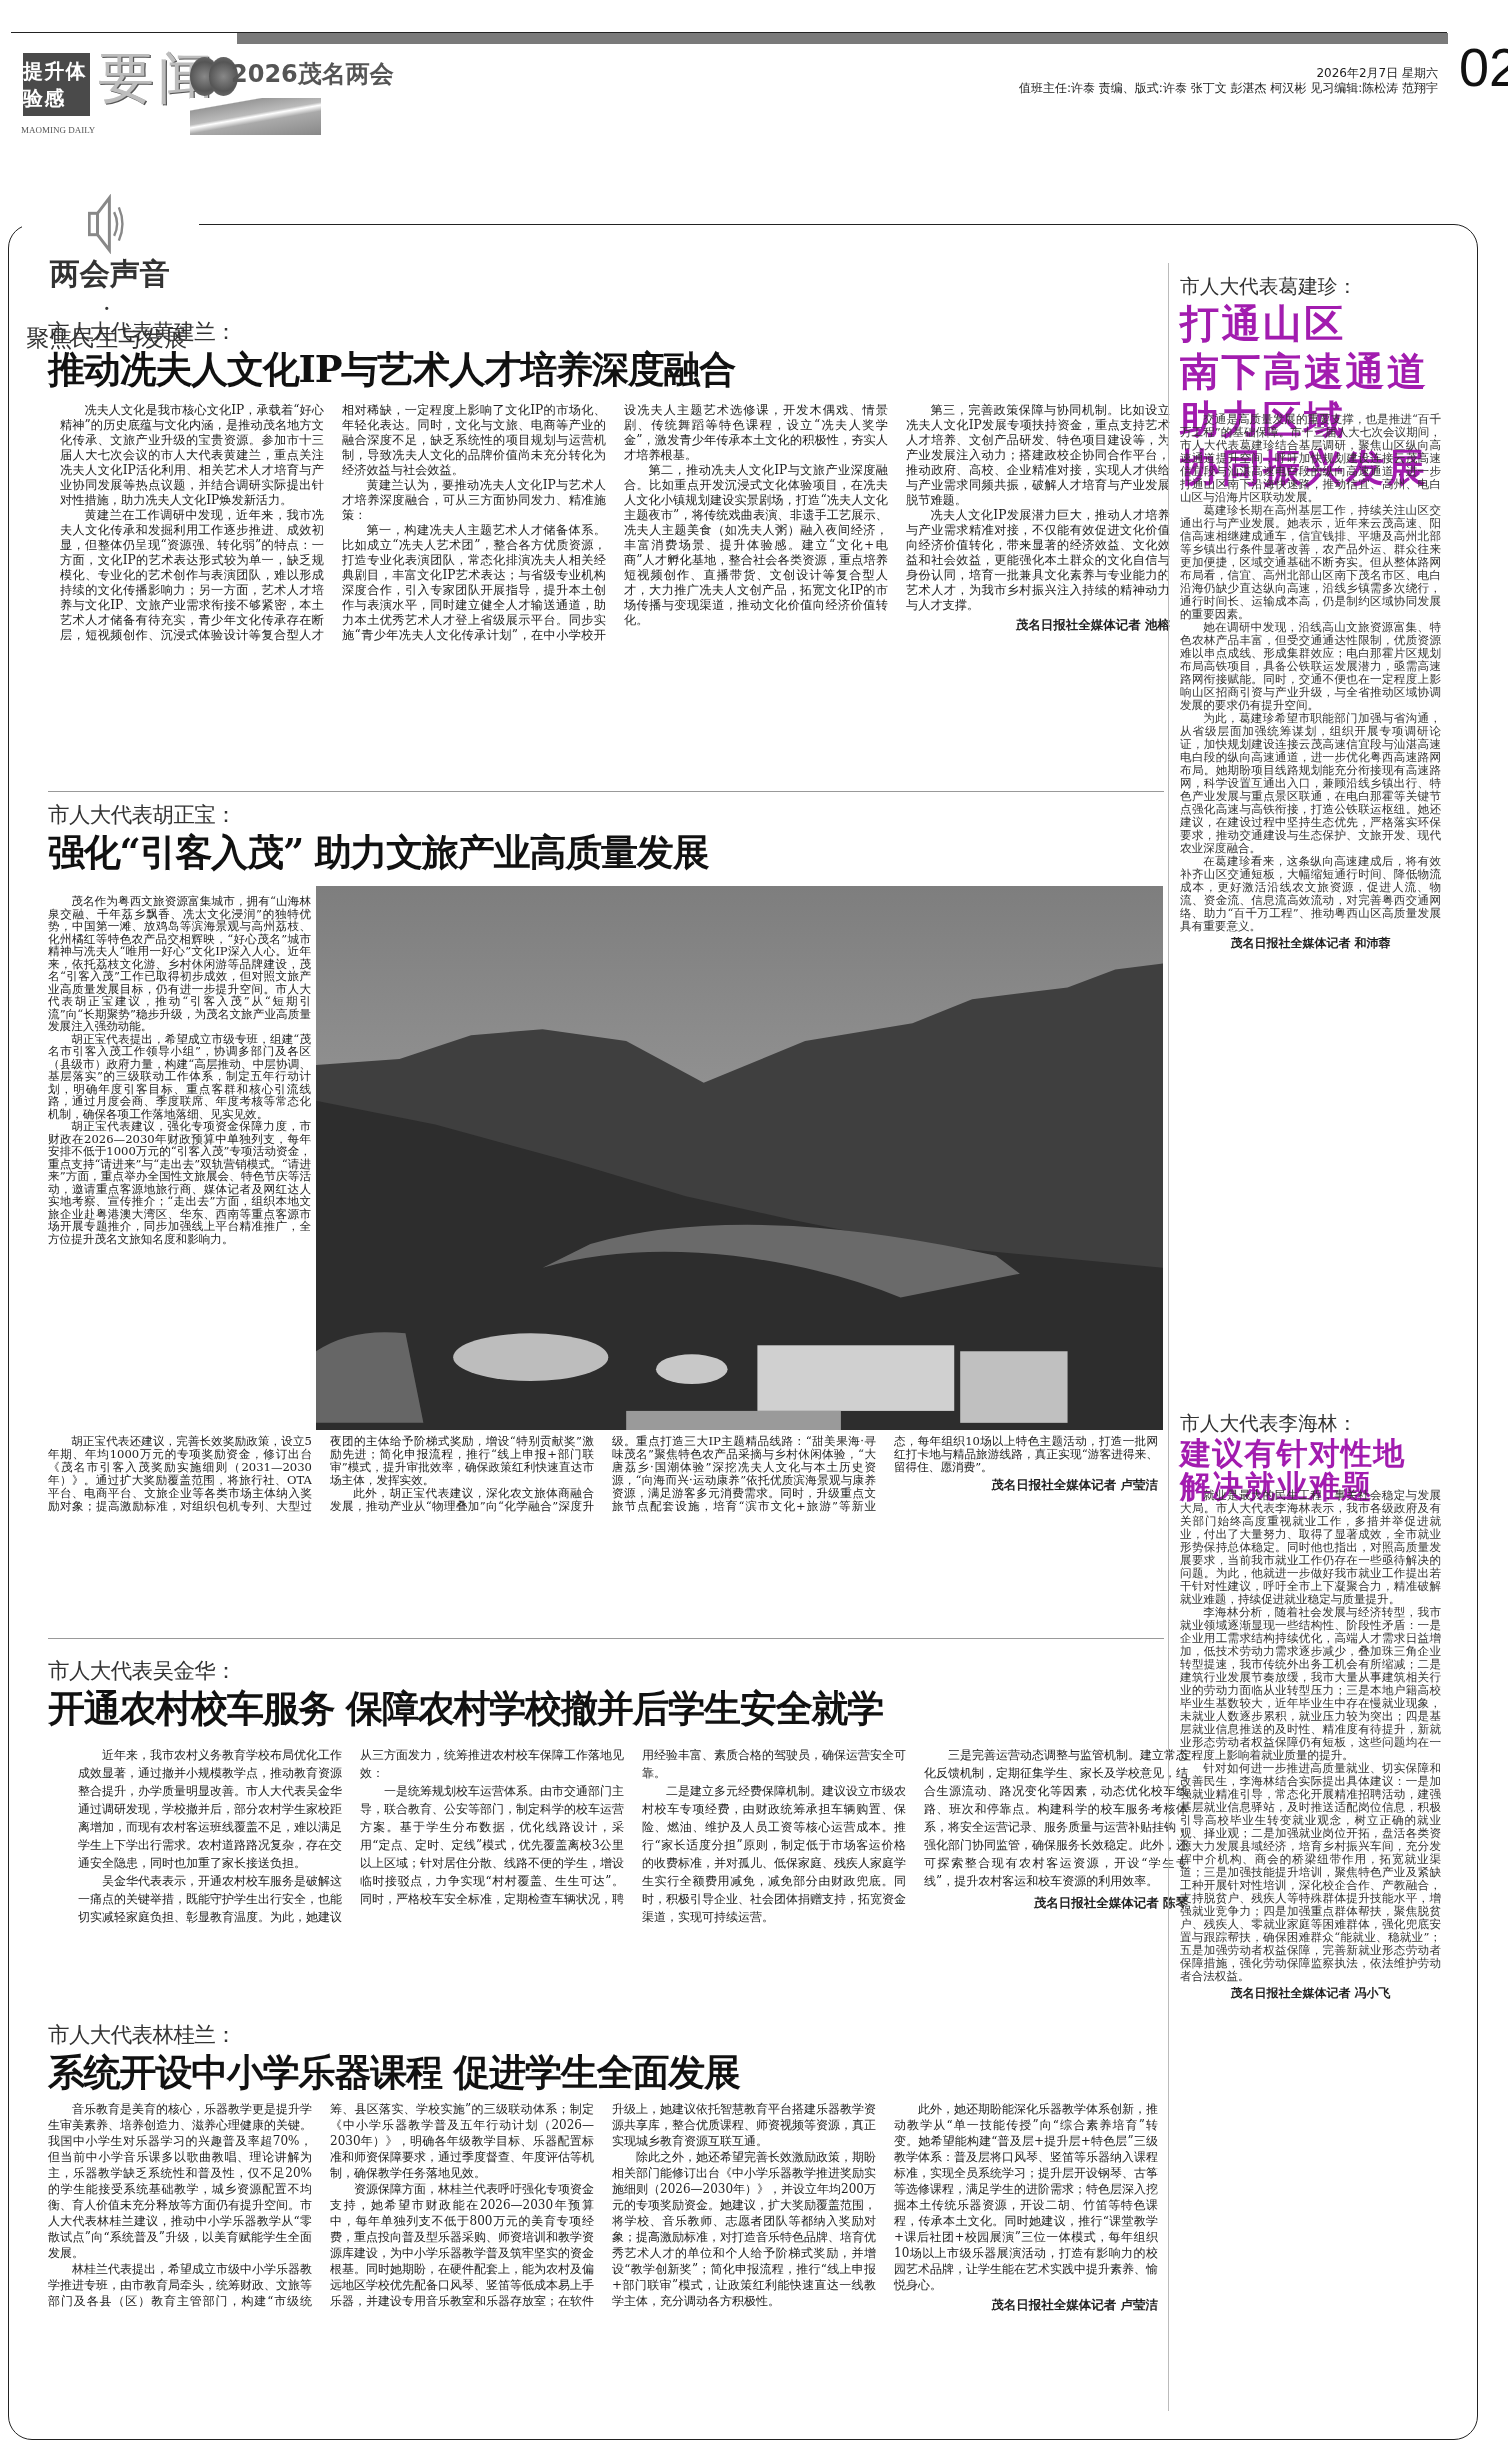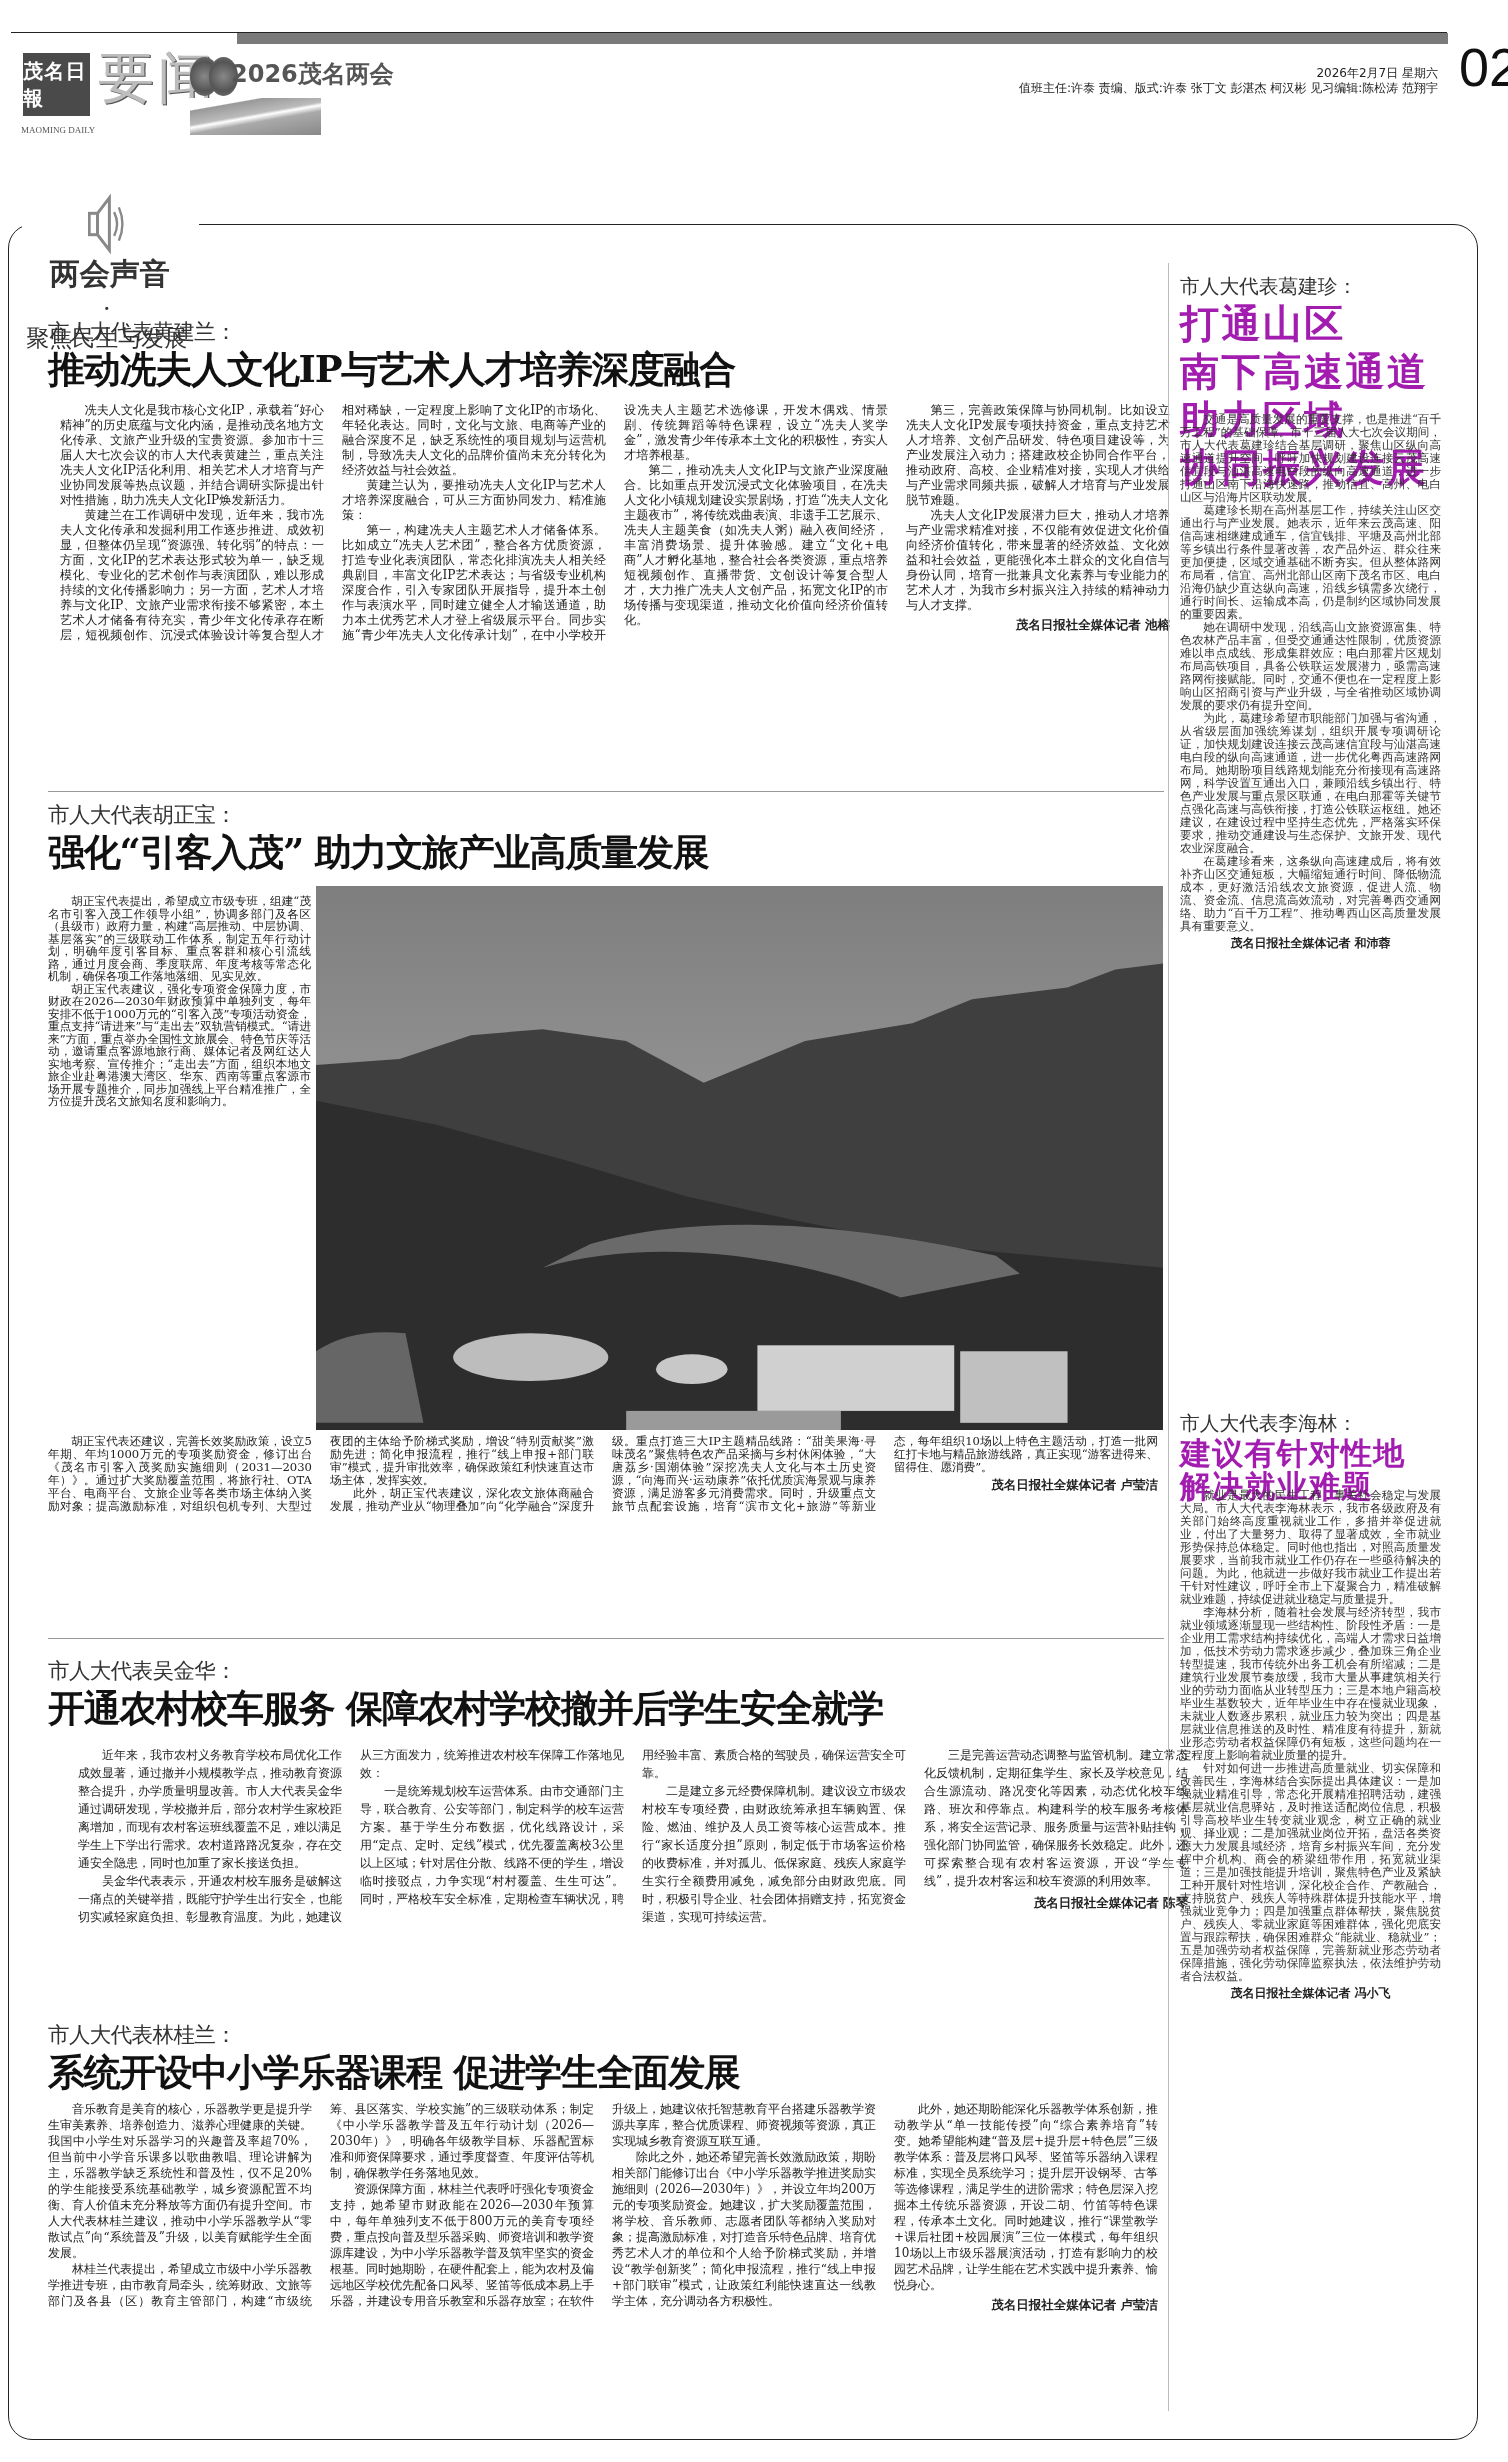--- a/index.html
+++ b/index.html
@@ -52,21 +52,21 @@
 
   .divider { height: 2.4px; background: #222; }
   .vline { width: 1.2px; background: #222; }
 </style>
 </head>
 <body>
 
 <div class="abs top-rule"></div>
 <div class="abs top-bar"></div>
 <div class="abs logo-box">
-    <span>茂名日報</span>
+    <span>提升体验感</span>
   </div>
 <div class="abs logo-en">MAOMING DAILY</div>
 <div class="abs section-title">要闻</div>
 <div class="abs banner">
   <div class="banner-bg">
     <div class="emblem" style="left:0;"></div>
     <div class="emblem" style="left:19px;"></div>
     <div class="banner-wave"></div>
   </div>
   <div class="banner-text">2026茂名两会</div>
@@ -123,20 +123,21 @@
     <path d="M380 640 Q520 600 700 620 Q860 640 980 690 L1180 650 L1140 620 Q960 580 800 570 Q600 560 460 600 Z" fill="#6a6a6a"></path>
     <path d="M0 780 Q60 740 150 750 L180 900 L0 900 Z" fill="#666"></path>
     <ellipse cx="360" cy="790" rx="130" ry="40" fill="#bdbdbd"></ellipse>
     <ellipse cx="630" cy="810" rx="60" ry="25" fill="#c8c8c8"></ellipse>
     <rect x="740" y="770" width="330" height="110" fill="#d0d0d0"></rect>
     <rect x="1080" y="780" width="180" height="120" fill="#c0c0c0"></rect>
     <rect x="520" y="880" width="360" height="32" fill="#9a9a9a"></rect>
   </svg>
 </div>
 <div class="abs col" style="left:48px;top:895px;width:263px;height:525px;font-size:11.6px;line-height:12.5px;">
+  <p>茂名作为粤西文旅资源富集城市，拥有“山海林泉交融、千年荔乡飘香、冼太文化浸润”的独特优势，中国第一滩、放鸡岛等滨海景观与高州荔枝、化州橘红等特色农产品交相辉映，“好心茂名”城市精神与冼夫人“唯用一好心”文化IP深入人心。近年来，依托荔枝文化游、乡村休闲游等品牌建设，茂名“引客入茂”工作已取得初步成效，但对照文旅产业高质量发展目标，仍有进一步提升空间。市人大代表胡正宝建议，推动“引客入茂”从“短期引流”向“长期聚势”稳步升级，为茂名文旅产业高质量发展注入强劲动能。</p>
   <p>胡正宝代表提出，希望成立市级专班，组建“茂名市引客入茂工作领导小组”，协调多部门及各区（县级市）政府力量，构建“高层推动、中层协调、基层落实”的三级联动工作体系，制定五年行动计划，明确年度引客目标、重点客群和核心引流线路，通过月度会商、季度联席、年度考核等常态化机制，确保各项工作落地落细、见实见效。</p>
   <p>胡正宝代表建议，强化专项资金保障力度，市财政在2026—2030年财政预算中单独列支，每年安排不低于1000万元的“引客入茂”专项活动资金，重点支持“请进来”与“走出去”双轨营销模式。“请进来”方面，重点举办全国性文旅展会、特色节庆等活动，邀请重点客源地旅行商、媒体记者及网红达人实地考察、宣传推介；“走出去”方面，组织本地文旅企业赴粤港澳大湾区、华东、西南等重点客源市场开展专题推介，同步加强线上平台精准推广，全方位提升茂名文旅知名度和影响力。</p>
 </div>
 <div class="abs col" style="left:48px;top:1435px;width:1110px;height:191px;column-count:4;column-gap:18px;font-size:11.6px;line-height:13px;">
   <p>胡正宝代表还建议，完善长效奖励政策，设立5年期、年均1000万元的专项奖励资金，修订出台《茂名市引客入茂奖励实施细则（2031—2030年）》。通过扩大奖励覆盖范围，将旅行社、OTA平台、电商平台、文旅企业等各类市场主体纳入奖励对象；提高激励标准，对组织包机专列、大型过夜团的主体给予阶梯式奖励，增设“特别贡献奖”激励先进；简化申报流程，推行“线上申报+部门联审”模式，提升审批效率，确保政策红利快速直达市场主体，发挥实效。</p>
   <p>此外，胡正宝代表建议，深化农文旅体商融合发展，推动产业从“物理叠加”向“化学融合”深度升级。重点打造三大IP主题精品线路：“甜美果海·寻味茂名”聚焦特色农产品采摘与乡村休闲体验，“大唐荔乡·国潮体验”深挖冼夫人文化与本土历史资源，“向海而兴·运动康养”依托优质滨海景观与康养资源，满足游客多元消费需求。同时，升级重点文旅节点配套设施，培育“滨市文化+旅游”等新业态，每年组织10场以上特色主题活动，打造一批网红打卡地与精品旅游线路，真正实现“游客进得来、留得住、愿消费”。</p>
   <div class="byline">茂名日报社全媒体记者 卢莹洁</div>
 </div>
 
 <div class="abs divider" style="left:48px;top:1638px;width:1116px;height:1.2px;background:#999;"></div>

